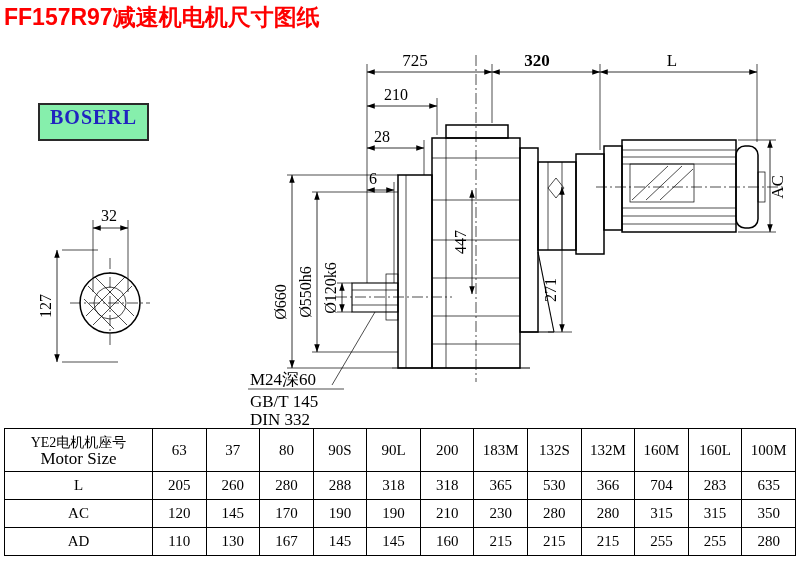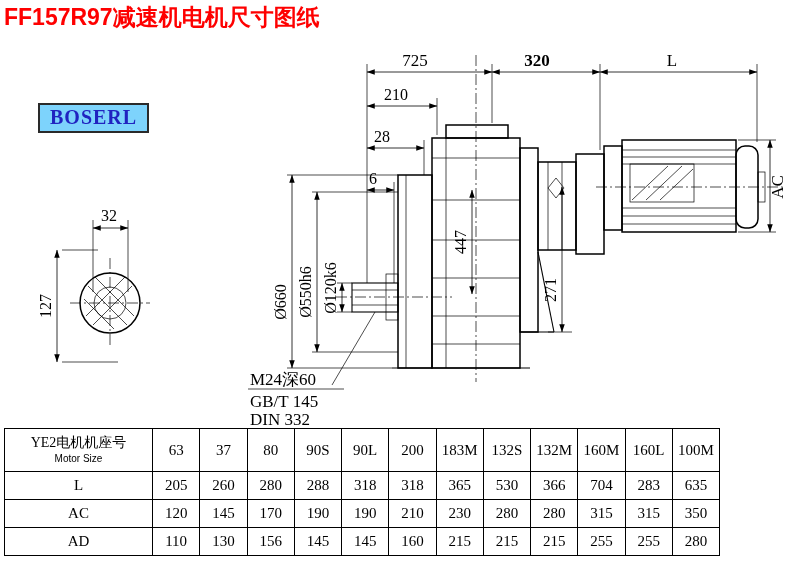--- a/index.html
+++ b/index.html
@@ -1,41 +1,41 @@
 <!DOCTYPE html>
 <html><head>
 <meta charset="utf-8">
 <style>
   html,body{margin:0;padding:0;background:#fff;}
   .page{position:relative;width:800px;height:561px;background:#fff;overflow:hidden;
         font-family:"Liberation Sans",sans-serif;color:#000;}
   .abs{position:absolute;}
   .page-title{left:4px;top:2px;font-weight:bold;font-size:23px;color:#fe0000;
               font-family:"Liberation Sans",sans-serif;white-space:nowrap;}
-  .logo-box{left:38px;top:103px;border:2px solid #2a2a2a;background:#7dd3fc;
-            padding:1px 10px 2px 10px;font-family:"Liberation Serif",serif;
+  .logo-box{left:38px;top:103px;border:2px solid #2a2a2a;background:#86efac;
+            padding:1px 10px 10px 10px;font-family:"Liberation Serif",serif;
             font-weight:bold;font-size:20px;color:#2023c0;letter-spacing:1px;}
   
   .outline{fill:none;stroke:#000;stroke-width:1.5;}
   .med{fill:none;stroke:#000;stroke-width:1.1;}
   .thin{fill:none;stroke:#000;stroke-width:0.7;}
   .dim{fill:none;stroke:#000;stroke-width:0.8;}
   .cl{fill:none;stroke:#000;stroke-width:0.7;stroke-dasharray:11 3 2 3;}
   text.dt{font-family:"Liberation Serif",serif;font-size:16px;fill:#000;}
   text.dt-lg{font-family:"Liberation Serif",serif;font-size:17px;fill:#000;}
   text.dt-b{font-family:"Liberation Serif",serif;font-size:17px;font-weight:bold;fill:#000;}
   text.note{font-family:"Liberation Serif",serif;font-size:17px;fill:#000;}
   
-  .size-table{position:absolute;left:4px;top:428px;width:716px;border-collapse:collapse;
+  .size-table{position:absolute;left:4px;top:428px;width:792px;border-collapse:collapse;
               table-layout:fixed;text-align:center;font-family:"Liberation Serif",serif;
               font-size:15px;color:#000;}
   .size-table td{border:1px solid #000;padding:0;height:27px;overflow:hidden;}
   .size-table tr.head-row td{height:42px;}
   .head-label-cn{font-size:14px;line-height:17px;}
-  .head-label-en{font-size:10px;line-height:16px;font-family:Liberation Sans, sans-serif;}
+  .head-label-en{font-size:17px;line-height:16px;font-family:Liberation Serif, serif;}
 </style>
 </head>
 <body>
 
 <div class="page">
 
   <div class="abs page-title">FF157R97减速机电机尺寸图纸</div>
   <div class="abs logo-box">BOSERL</div>
 
   <svg class="abs" style="left:0;top:0;" width="800" height="430" viewBox="0 0 800 430">
@@ -237,21 +237,21 @@
           <td>280</td>
           <td>280</td>
           <td>315</td>
           <td>315</td>
           <td>350</td>
         </tr>
         <tr>
           <td>AD</td>
           <td>110</td>
           <td>130</td>
-          <td>156</td>
+          <td>167</td>
           <td>145</td>
           <td>145</td>
           <td>160</td>
           <td>215</td>
           <td>215</td>
           <td>215</td>
           <td>255</td>
           <td>255</td>
           <td>280</td>
         </tr>

